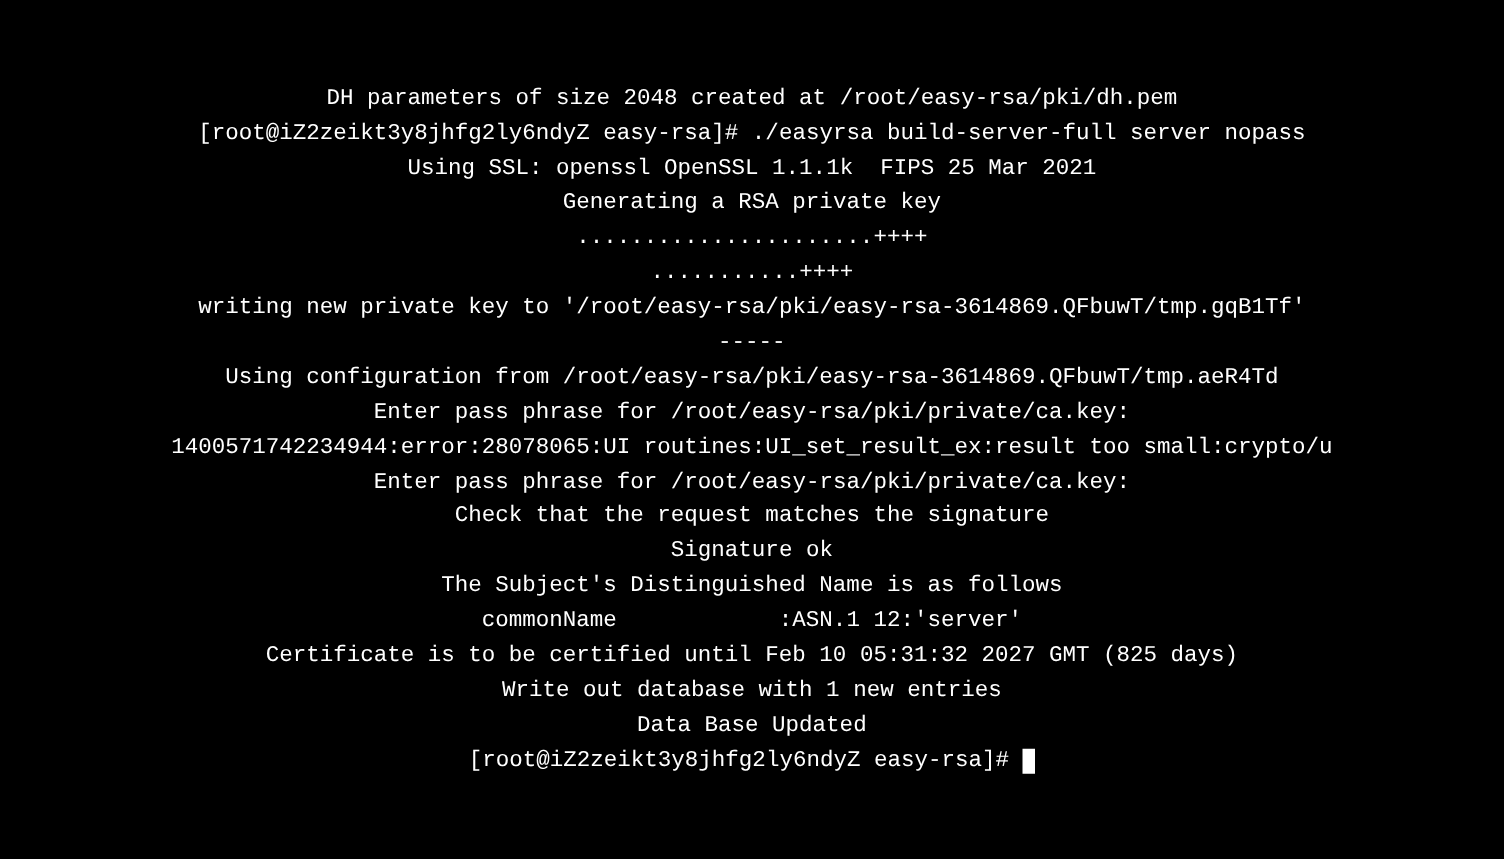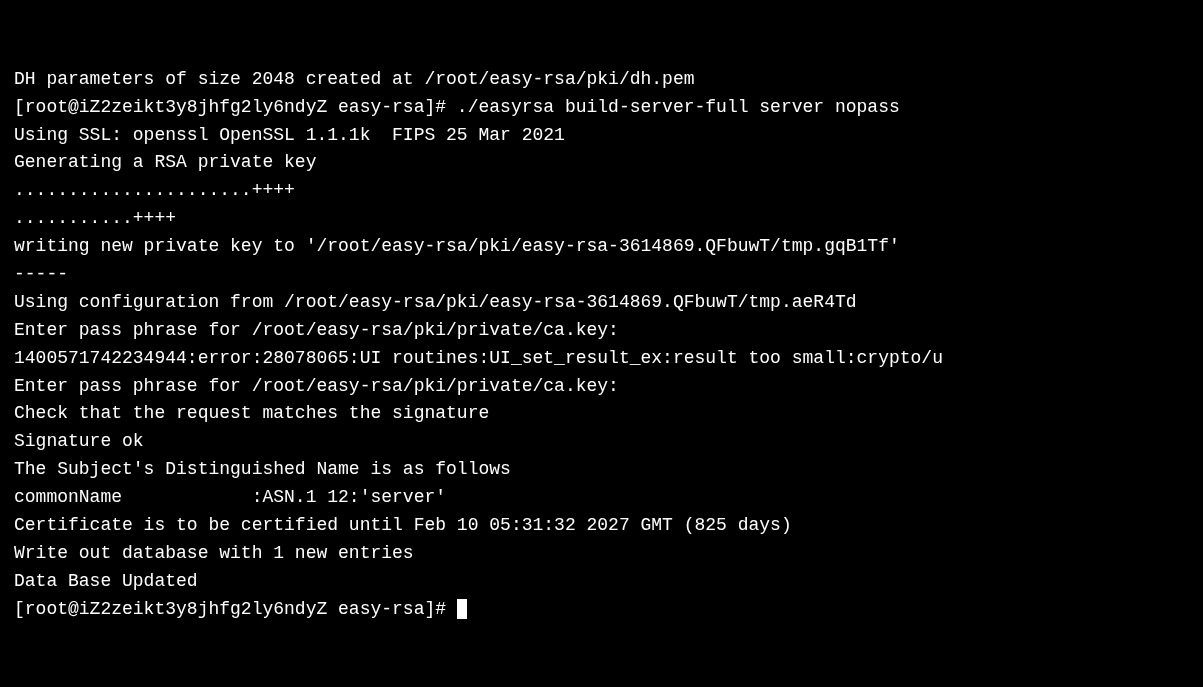--- a/index.html
+++ b/index.html
@@ -1,18 +1,19 @@
 <!DOCTYPE html>
 <html><head>
   <meta charset="utf-8">
   <style>
     * {
       margin: 0;
       padding: 0;
       box-sizing: border-box;
+      text-align: center;
     }
 
     body {
       background-color: #000000;
       width: 1203px;
       height: 687px;
       overflow: hidden;
       font-family: 'Courier New', Courier, monospace;
       font-size: 18px;
       line-height: 1.55;

